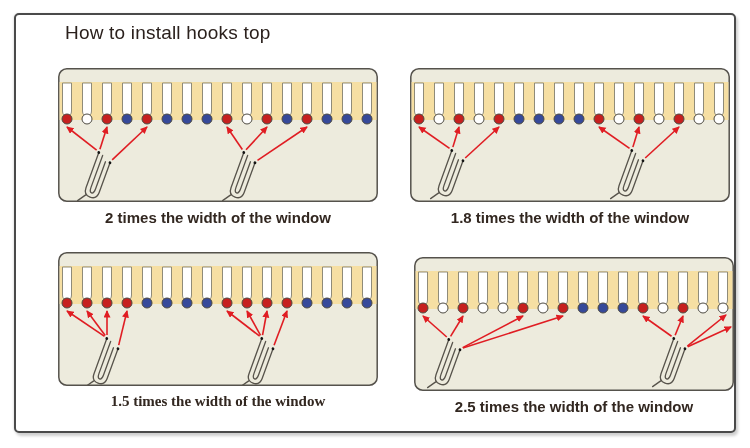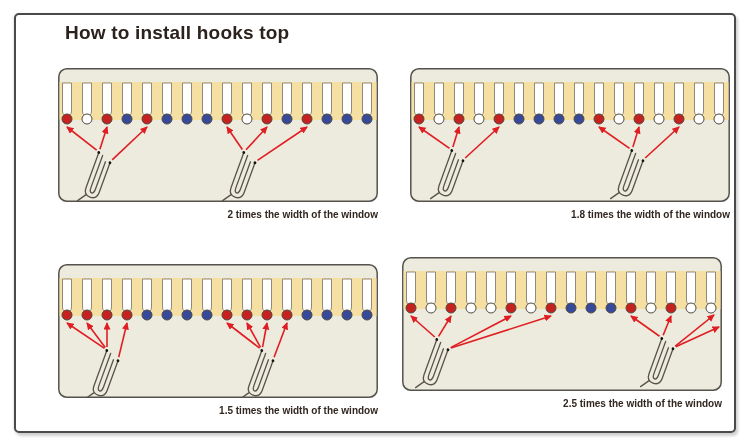--- a/index.html
+++ b/index.html
@@ -7,31 +7,31 @@
     width:750px;height:448px;position:relative;background:#ffffff;
     font-family:"Liberation Sans", sans-serif;overflow:hidden;
   }
   .frame{
     position:absolute;left:14px;top:13px;width:718px;height:416px;
     border:2px solid #4a4a4a;border-radius:5px;background:#ffffff;
     box-shadow:2px 3px 3px #cfcfcf, -1px 0 2px #e9e9e9;
   }
   .title{
     position:absolute;left:65px;top:22px;
-    font-size:19px;font-weight:bold;color:#2b211d;letter-spacing:0.2px;
+    font-size:19px;font-weight:normal;color:#2b211d;letter-spacing:0.2px;
   }
   .panel{position:absolute;width:320px;}
   .p0{left:58px;top:68px;}
   .p1{left:410px;top:68px;}
-  .p2{left:58px;top:264px;}
-  .p3{left:394px;top:257px;padding-left:8px;}
+  .p2{left:58px;top:252px;font-family:Liberation Serif, serif;}
+  .p3{left:406px;top:257px;padding-left:8px;}
   .panel svg{display:block;width:320px;height:134px;}
   .caption{
-    width:320px;text-align:right;margin-top:7px;
-    font-size:10px;font-weight:bold;color:#322720;
+    width:320px;text-align:center;margin-top:7px;
+    font-size:15px;font-weight:bold;color:#322720;
   }
 </style>
 </head>
 <body>
 
 <div class="frame"></div>
 
 <div class="title">How to install hooks top</div>
 
 <div class="panel p0">

